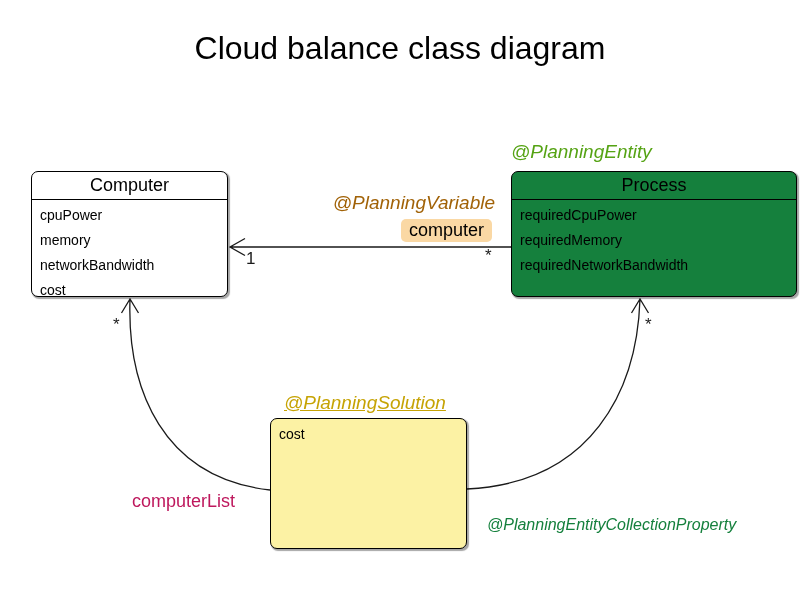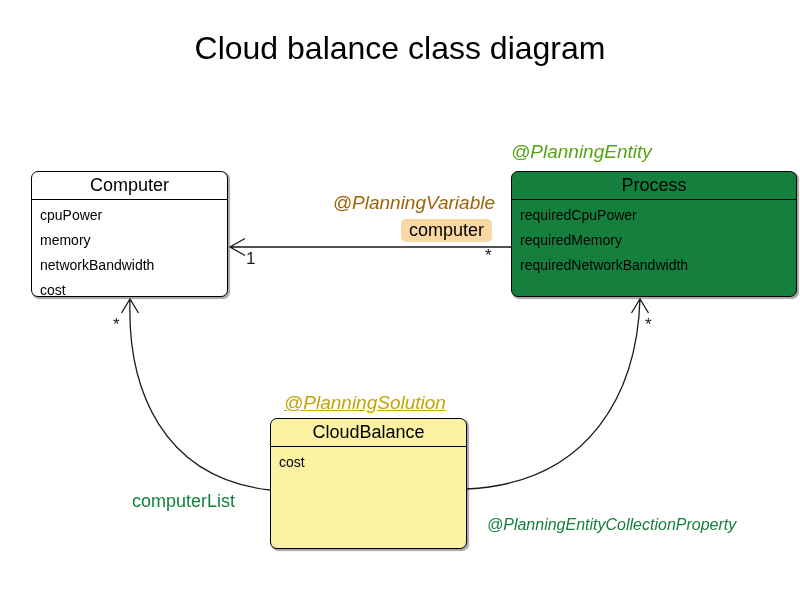--- a/index.html
+++ b/index.html
@@ -66,21 +66,21 @@
     padding: 1px 8px;
     border-radius: 5px;
     white-space: nowrap;
   }
   .chip-computer    { right: 308px; top: 219px; background: #fad8a4; }
   .chip-processlist { left: 487px;  top: 489px; background: #b5cde8; }
 
   .edge-label {
     position: absolute;
     font-size: 18px;
-    color: #15803d;
+    color: #be185d;
     white-space: nowrap;
   }
   .lbl-computerlist { left: 132px; top: 491px; }
 
   .mult { position: absolute; font-size: 17px; color: #1a1a1a; }
   .mult-one        { left: 246px; top: 249px; }
   .mult-star-var   { left: 485px; top: 246px; }
   .mult-star-left  { left: 113px; top: 315px; }
   .mult-star-right { left: 645px; top: 315px; }
 </style>
@@ -114,21 +114,20 @@
     <div class="uml-title">Process</div>
     <div class="uml-attrs">
       <div>requiredCpuPower</div>
       <div>requiredMemory</div>
       <div>requiredNetworkBandwidth</div>
     </div>
   </div>
 
   <div class="annotation ann-solution">@PlanningSolution</div>
   <div class="uml-class class-cloud">
-    <div class="uml-title">CloudBalance</div>
     <div class="uml-attrs">
       <div>cost</div>
     </div>
   </div>
 
   <div class="annotation ann-variable">@PlanningVariable</div>
   <div class="chip chip-computer">computer</div>
   <div class="mult mult-one">1</div>
   <div class="mult mult-star-var">*</div>
 

